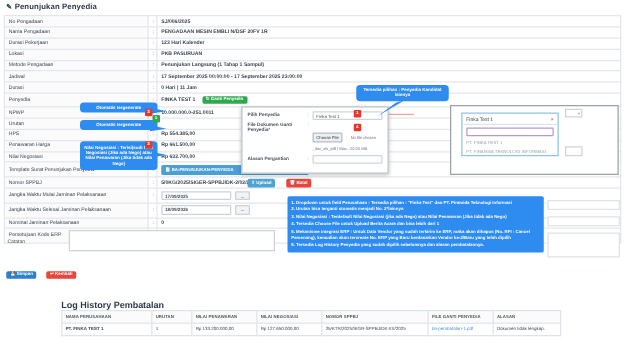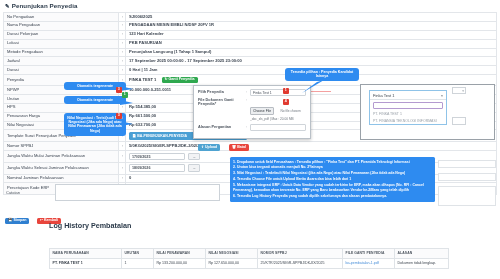--- a/index.html
+++ b/index.html
@@ -159,21 +159,21 @@
   
   .noteslbl { position:absolute; left:6px; top:190px; font-size:4px; color:#4a525c; }
   .notesbox {
     position:absolute; left:55px; top:184px; width:165px; height:17px;
     border:0.5px solid #ccd2d8; background:#fff;
   }
   .btnrow { position:absolute; left:5px; top:207px; }
 
   
   .loghead {
-    position:absolute; left:49px; top:221px;
+    position:absolute; left:49px; top:239px;
     font-size:7.2px; font-weight:bold; color:#2b3a4a;
   }
   table.log {
     position:absolute; left:49px; top:248px; width:400px;
     border-collapse:collapse; table-layout:fixed; background:#fff;
   }
   table.log th {
     border:0.5px solid #dfe3e7; background:#fbfbfc;
     font-size:3.4px; font-weight:bold; color:#4b535d;
     text-align:left; padding:2.4px 2.5px; text-transform:uppercase; letter-spacing:.1px;

